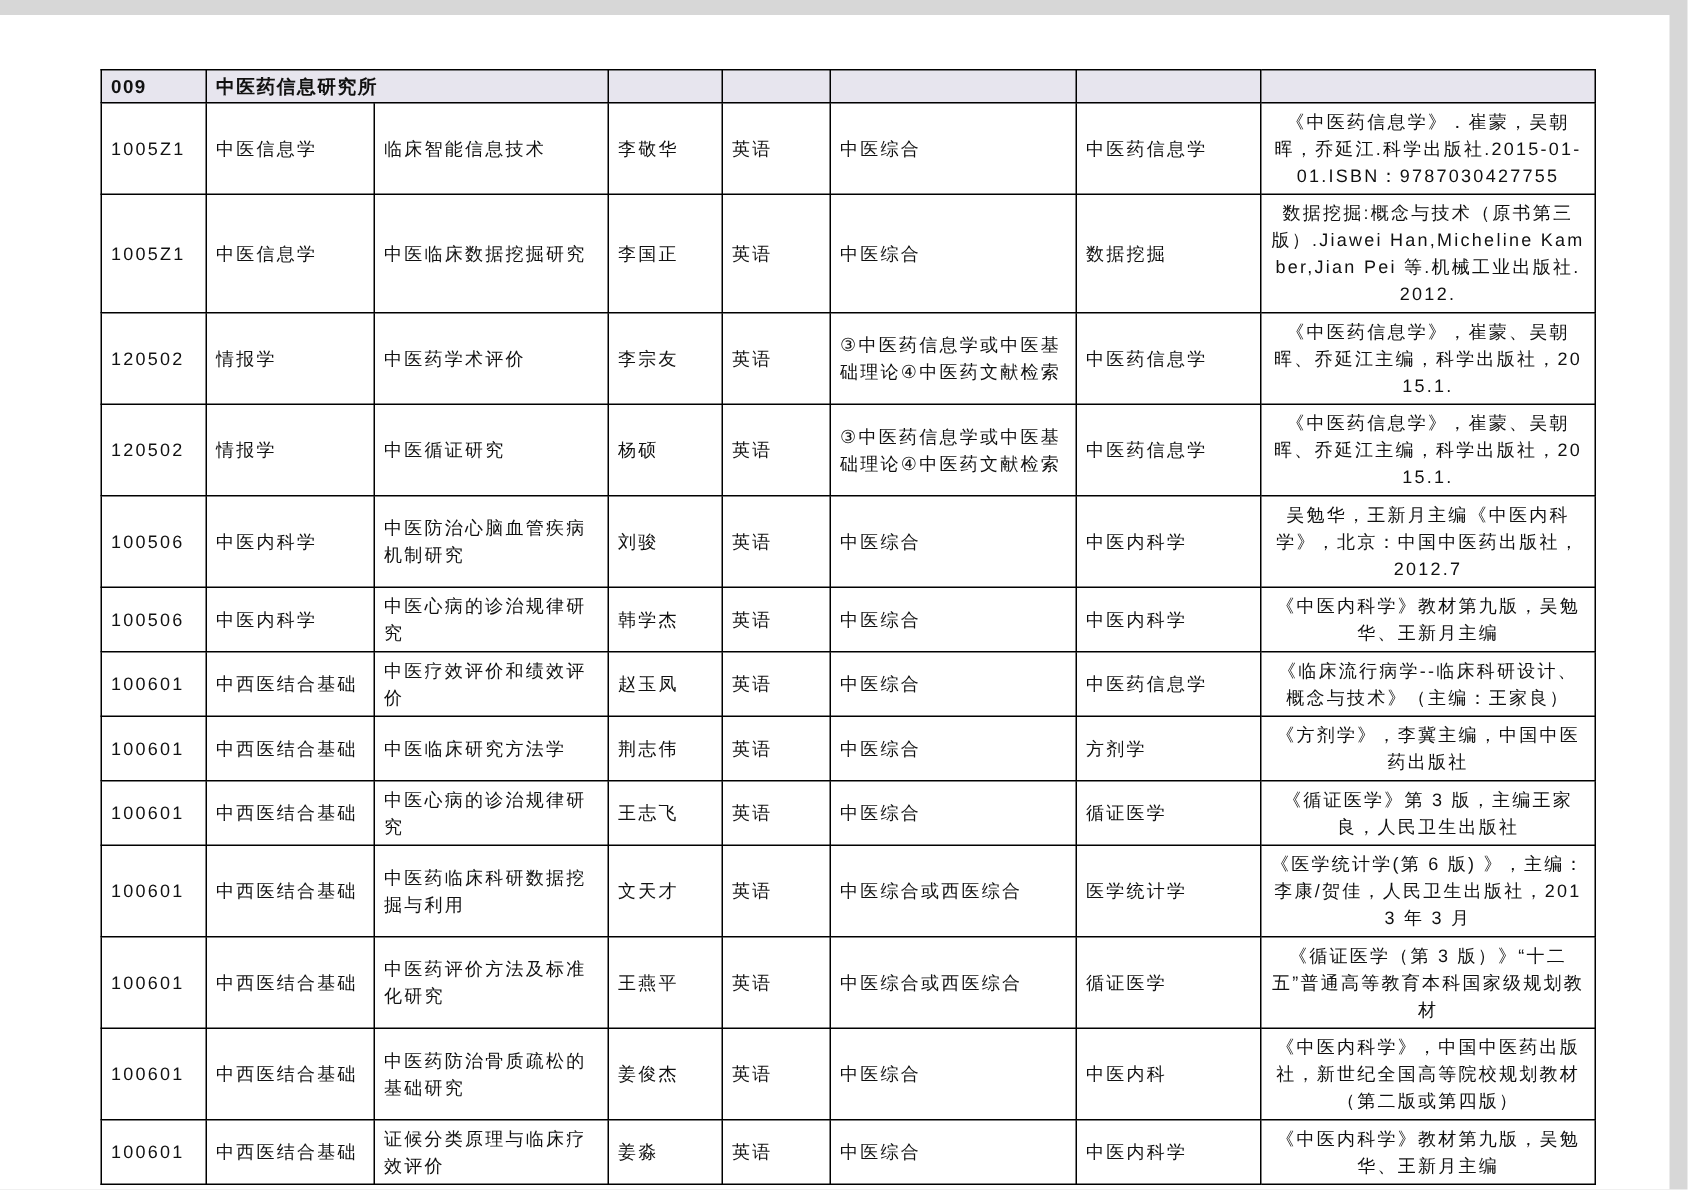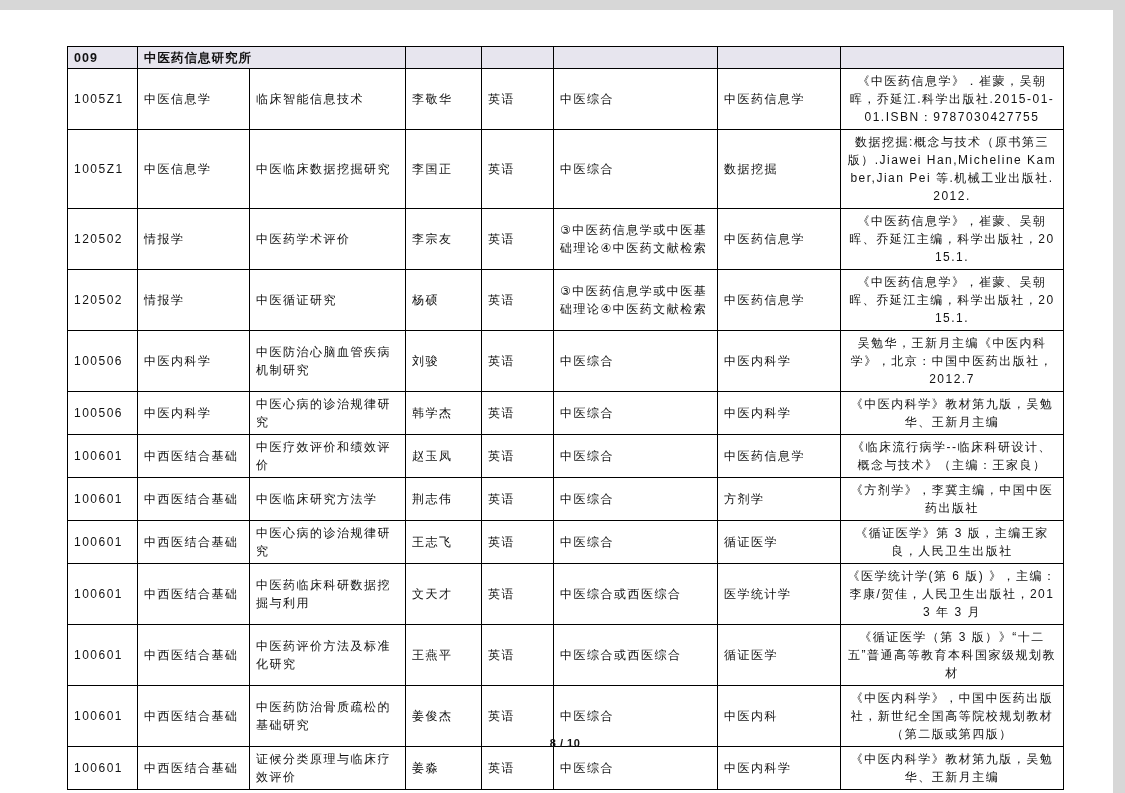--- a/index.html
+++ b/index.html
@@ -220,14 +220,13 @@
           <td>中西医结合基础</td>
           <td>证候分类原理与临床疗效评价</td>
           <td>姜淼</td>
           <td>英语</td>
           <td>中医综合</td>
           <td>中医内科学</td>
           <td class="ref">《中医内科学》教材第九版，吴勉华、王新月主编</td>
         </tr>
       </tbody>
   </table>
-  <div class="page-indicator">8 / 10</div>
 </div>
 
 </body></html>

